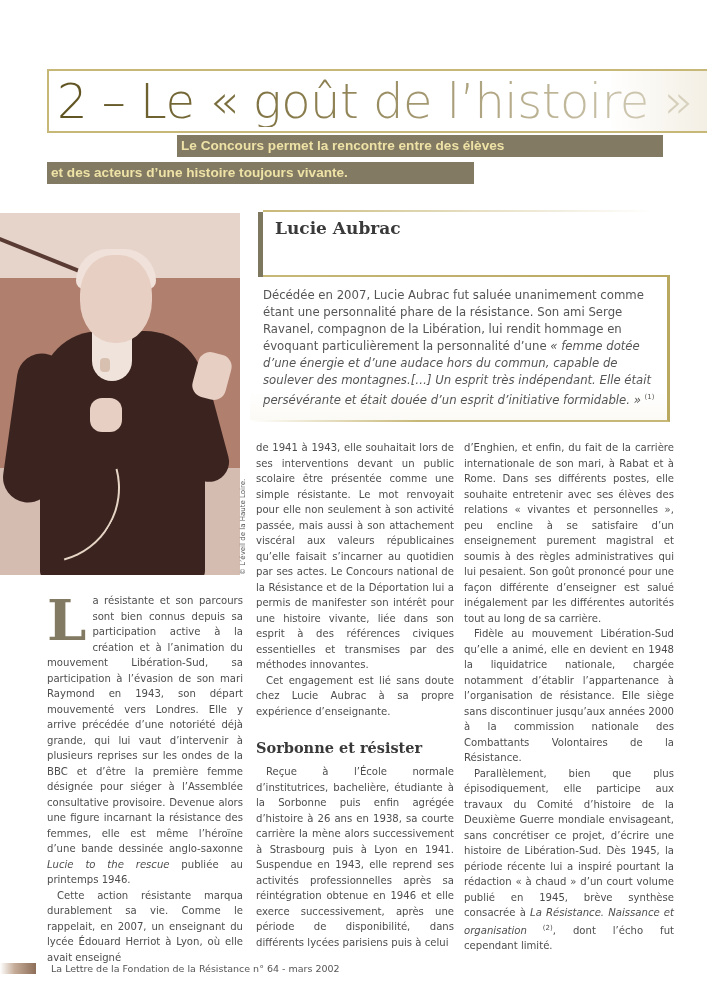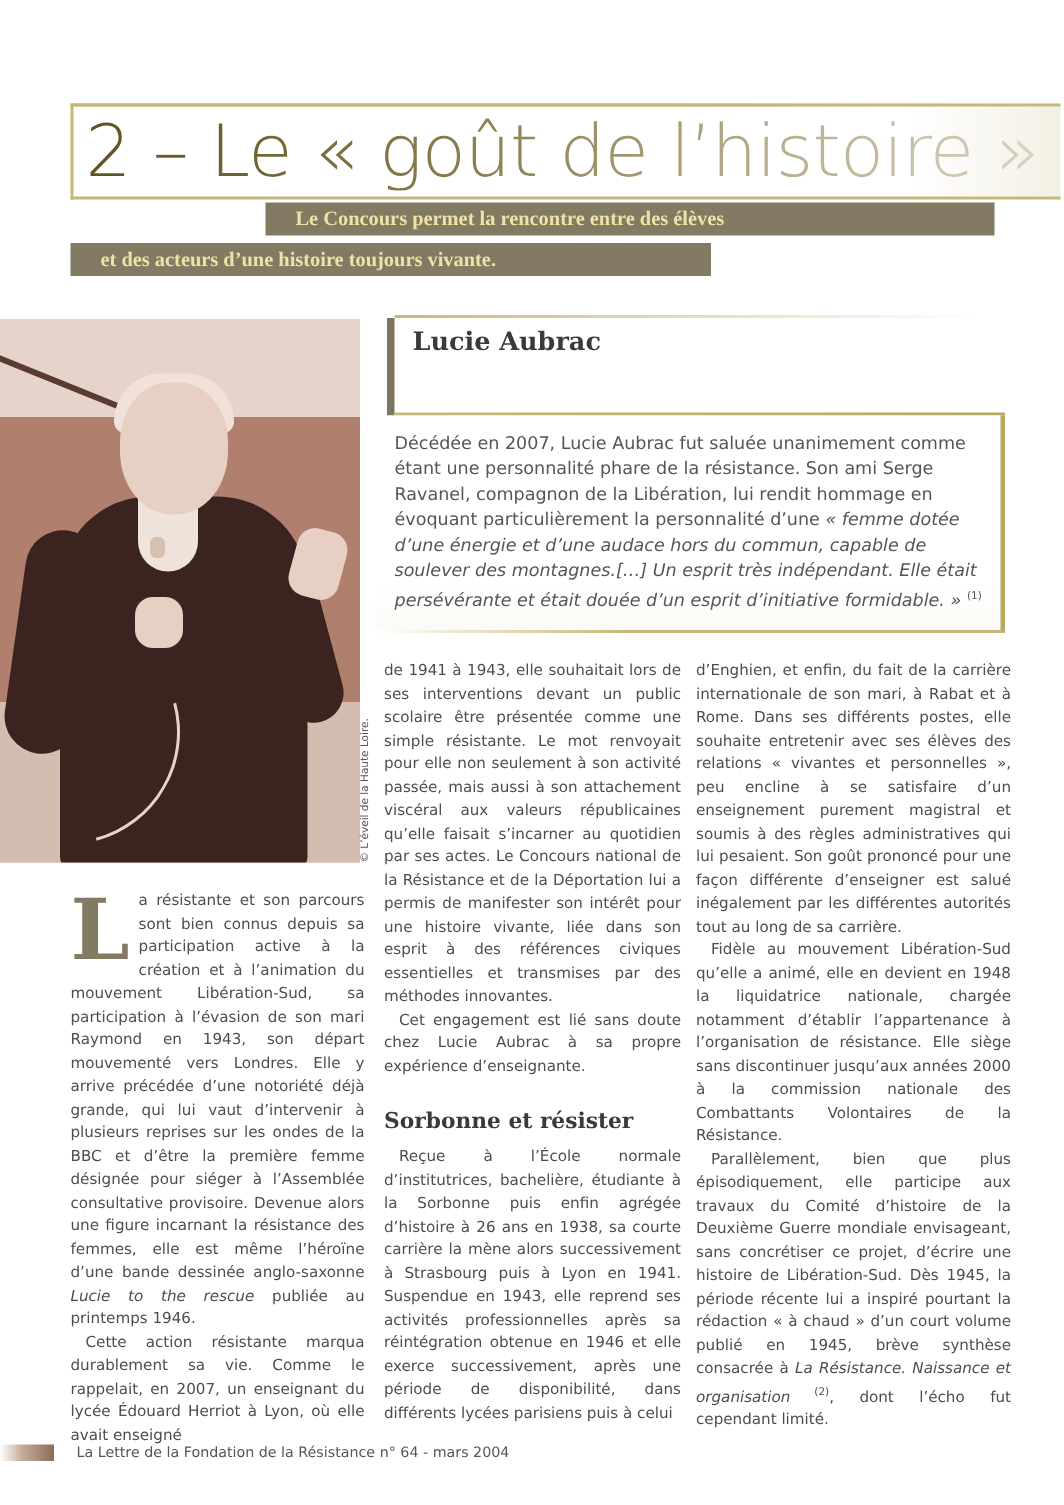--- a/index.html
+++ b/index.html
@@ -18,22 +18,22 @@
   .main-title {
     position: absolute; left: 8px; top: 4px;
     font-family: "DejaVu Sans", sans-serif; font-weight: 300;
     font-size: 48px; letter-spacing: -0.5px; line-height: 52px;
     background: linear-gradient(to right, #5e5220 0%, #8a7d4e 40%, #b4aa88 70%, #d8d2c0 100%);
     -webkit-background-clip: text; background-clip: text; color: transparent;
     white-space: nowrap;
   }
   .sub-band {
     position: absolute; height: 22px; background: #827a62;
-    color: #eee2a6; font-family: Liberation Serif, serif; font-weight: bold;
-    font-size: 13.6px; line-height: 22px; white-space: nowrap; padding-left: 20px;
+    color: #eee2a6; font-family: Liberation Sans, sans-serif; font-weight: bold;
+    font-size: 13.6px; line-height: 22px; white-space: nowrap; padding-left: 4px;
   }
   .sub-band.one { left: 177px; top: 135px; width: 486px; }
   .sub-band.two { left: 47px; top: 162px; width: 427px; }
 
   .photo {
     position: absolute; left: 0; top: 213px; width: 240px; height: 362px;
     background: #c9a69a; overflow: hidden;
   }
   .photo .wall { position: absolute; left: 0; top: 0; width: 240px; height: 65px; background: #e6d3c9; }
   .photo .panel { position: absolute; left: 0; top: 65px; width: 240px; height: 190px; background: #b07f6e; }
@@ -187,14 +187,14 @@
 
 <div class="col col3">
   <p class="noindent" id="p4b">d’Enghien, et enfin, du fait de la carrière internationale de son mari, à Rabat et à Rome. Dans ses différents postes, elle souhaite entretenir avec ses élèves des relations « vivantes et personnelles », peu encline à se satisfaire d’un enseignement purement magistral et soumis à des règles administratives qui lui pesaient. Son goût prononcé pour une façon différente d’enseigner est salué inégalement par les différentes autorités tout au long de sa carrière.</p>
   <p>Fidèle au mouvement Libération-Sud qu’elle a animé, elle en devient en 1948 la liquidatrice nationale, chargée notamment d’établir l’appartenance à l’organisation de résistance. Elle siège sans discontinuer jusqu’aux années 2000 à la commission nationale des Combattants Volontaires de la Résistance.</p>
   <p><span>Parallèlement, bien que plus épisodiquement, elle participe aux travaux du Comité d’histoire de la Deuxième Guerre mondiale envisageant, sans concrétiser ce projet, d’écrire une histoire de Libération-Sud. Dès 1945, la période récente lui a inspiré pourtant la rédaction « à chaud » d’un court volume publié en 1945, brève synthèse consacrée à </span><em>La Résistance. Naissance et organisation</em><sup> (2)</sup><span>, dont l’écho fut cependant limité.</span></p>
 </div>
 
 <div class="footer">
   <div class="footer-bar"></div>
   <div class="page-num">12</div>
-  <div class="footer-text">La Lettre de la Fondation de la Résistance n° 64 - mars 2004</div>
+  <div class="footer-text">La Lettre de la Fondation de la Résistance n° 64 - mars 2002</div>
 </div>
 
 </body></html>

